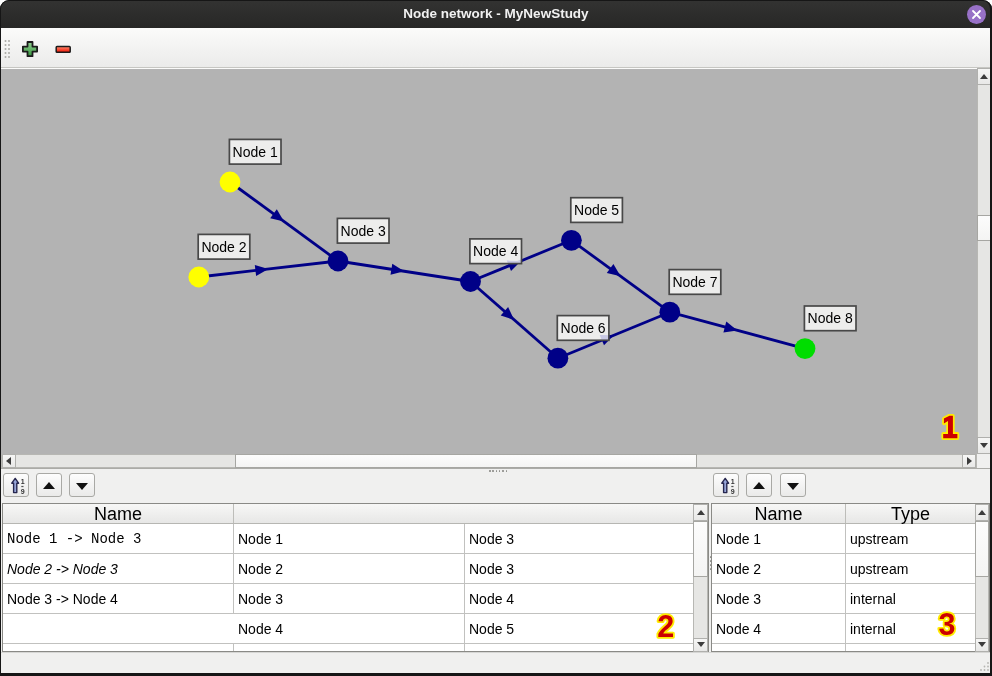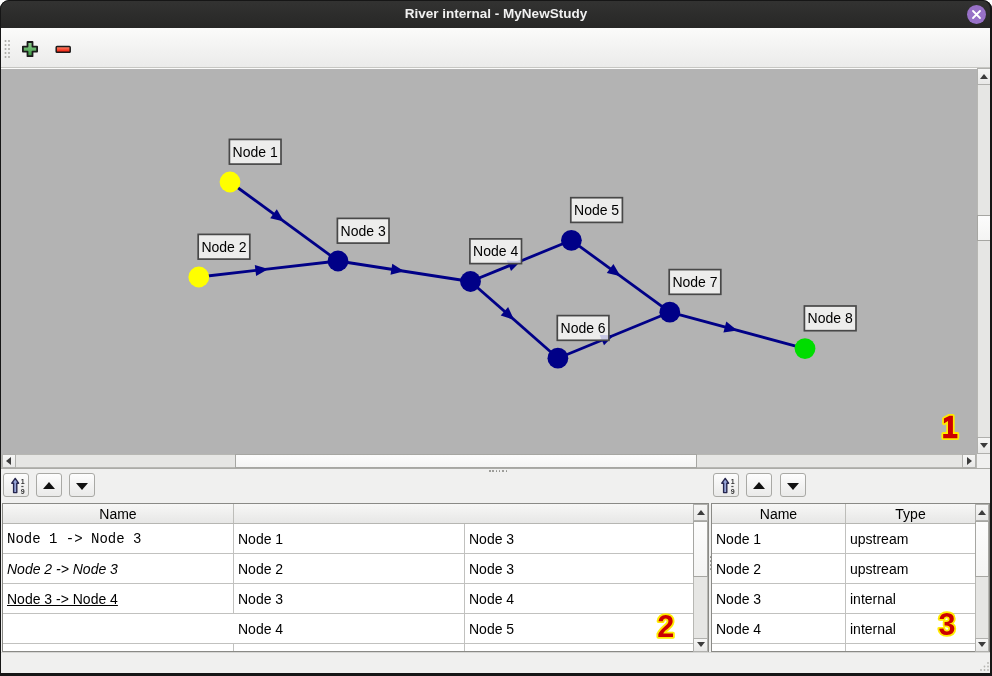--- a/index.html
+++ b/index.html
@@ -24,37 +24,37 @@
   .sb { position:absolute; background:#e6e6e4; border:1px solid #b7b7b3; }
   .sbtn { position:absolute; background:linear-gradient(#f6f6f5,#e8e8e7); border:1px solid #b0b0ad; }
   .sthumb { position:absolute; background:linear-gradient(#fcfcfc,#f4f4f3); border:1px solid #a6a6a2; }
   .arr { position:absolute; width:0; height:0; }
   
   .pbtn { position:absolute; width:26px; height:24px; background:linear-gradient(#fdfdfd,#eaeae9);
           border:1px solid #a9a9a5; border-radius:3px; }
   .tbl { position:absolute; background:#fff; border:1px solid #8a8a86; }
   .thead { position:absolute; left:0; top:0; width:100%; height:20px;
            background:linear-gradient(#f7f7f6,#e7e7e6); border-bottom:1px solid #b6b6b2;
-           font-size:14px; color:#000; }
+           font-size:18px; color:#000; }
   .hcell { position:absolute; top:0; height:19px; line-height:21px; text-align:center;
            border-right:1px solid #bdbdb9; }
   .row { position:absolute; left:0; width:100%; height:30px; border-bottom:1px solid #c1c1bf;
          font-size:14px; color:#000; }
   .cell { position:absolute; top:0; height:29px; line-height:30px; padding-left:4px;
           border-right:1px solid #c1c1bf; overflow:hidden; }
   .statusbar { position:absolute; left:1px; top:652px; width:990px; height:22px;
           background:#f0f0ef; border-top:1px solid #d6d6d4; }
   .dot { position:absolute; width:1.5px; height:1.5px; background:#8d8d89; border-radius:50%; }
 </style>
 </head>
 <body>
 <div class="win">
 
   <div class="titlebar">
-    <div class="title">River internal - MyNewStudy</div>
+    <div class="title">Node network - MyNewStudy</div>
     <div class="closebtn">
       <svg width="19" height="19" viewBox="0 0 19 19">
         <path d="M6 6 L13 13 M13 6 L6 13" stroke="#fff" stroke-width="1.8" stroke-linecap="round"></path>
       </svg>
     </div>
   </div>
 
   <div class="toolbar">
     <svg width="990" height="40" viewBox="0 0 990 40">
 
@@ -196,21 +196,21 @@
       <div class="cell" style="left:0; width:231px;font-family:Liberation Mono, monospace;">Node 1 -&gt; Node 3</div>
       <div class="cell" style="left:231px; width:231px;">Node 1</div>
       <div class="cell" style="left:462px; width:230px; border-right:none;">Node 3</div>
     </div>
     <div class="row" style="top:50px;">
       <div class="cell" style="left:0; width:231px;font-style:italic;">Node 2 -&gt; Node 3</div>
       <div class="cell" style="left:231px; width:231px;">Node 2</div>
       <div class="cell" style="left:462px; width:230px; border-right:none;">Node 3</div>
     </div>
     <div class="row" style="top:80px;">
-      <div class="cell" style="left:0; width:231px;text-decoration:underline;">Node 3 -&gt; Node 4</div>
+      <div class="cell" style="left:0; width:231px;">Node 3 -&gt; Node 4</div>
       <div class="cell" style="left:231px; width:231px;">Node 3</div>
       <div class="cell" style="left:462px; width:230px; border-right:none;">Node 4</div>
     </div>
     <div class="row" style="top:110px;">
       <div class="cell" style="left:231px; width:231px;">Node 4</div>
       <div class="cell" style="left:462px; width:230px; border-right:none;">Node 5</div>
     </div>
     <div class="row" style="top:140px; height:7px; border-bottom:none;">
       <div class="cell" style="left:0; width:231px; height:7px;"></div>
       <div class="cell" style="left:231px; width:231px; height:7px;"></div>

